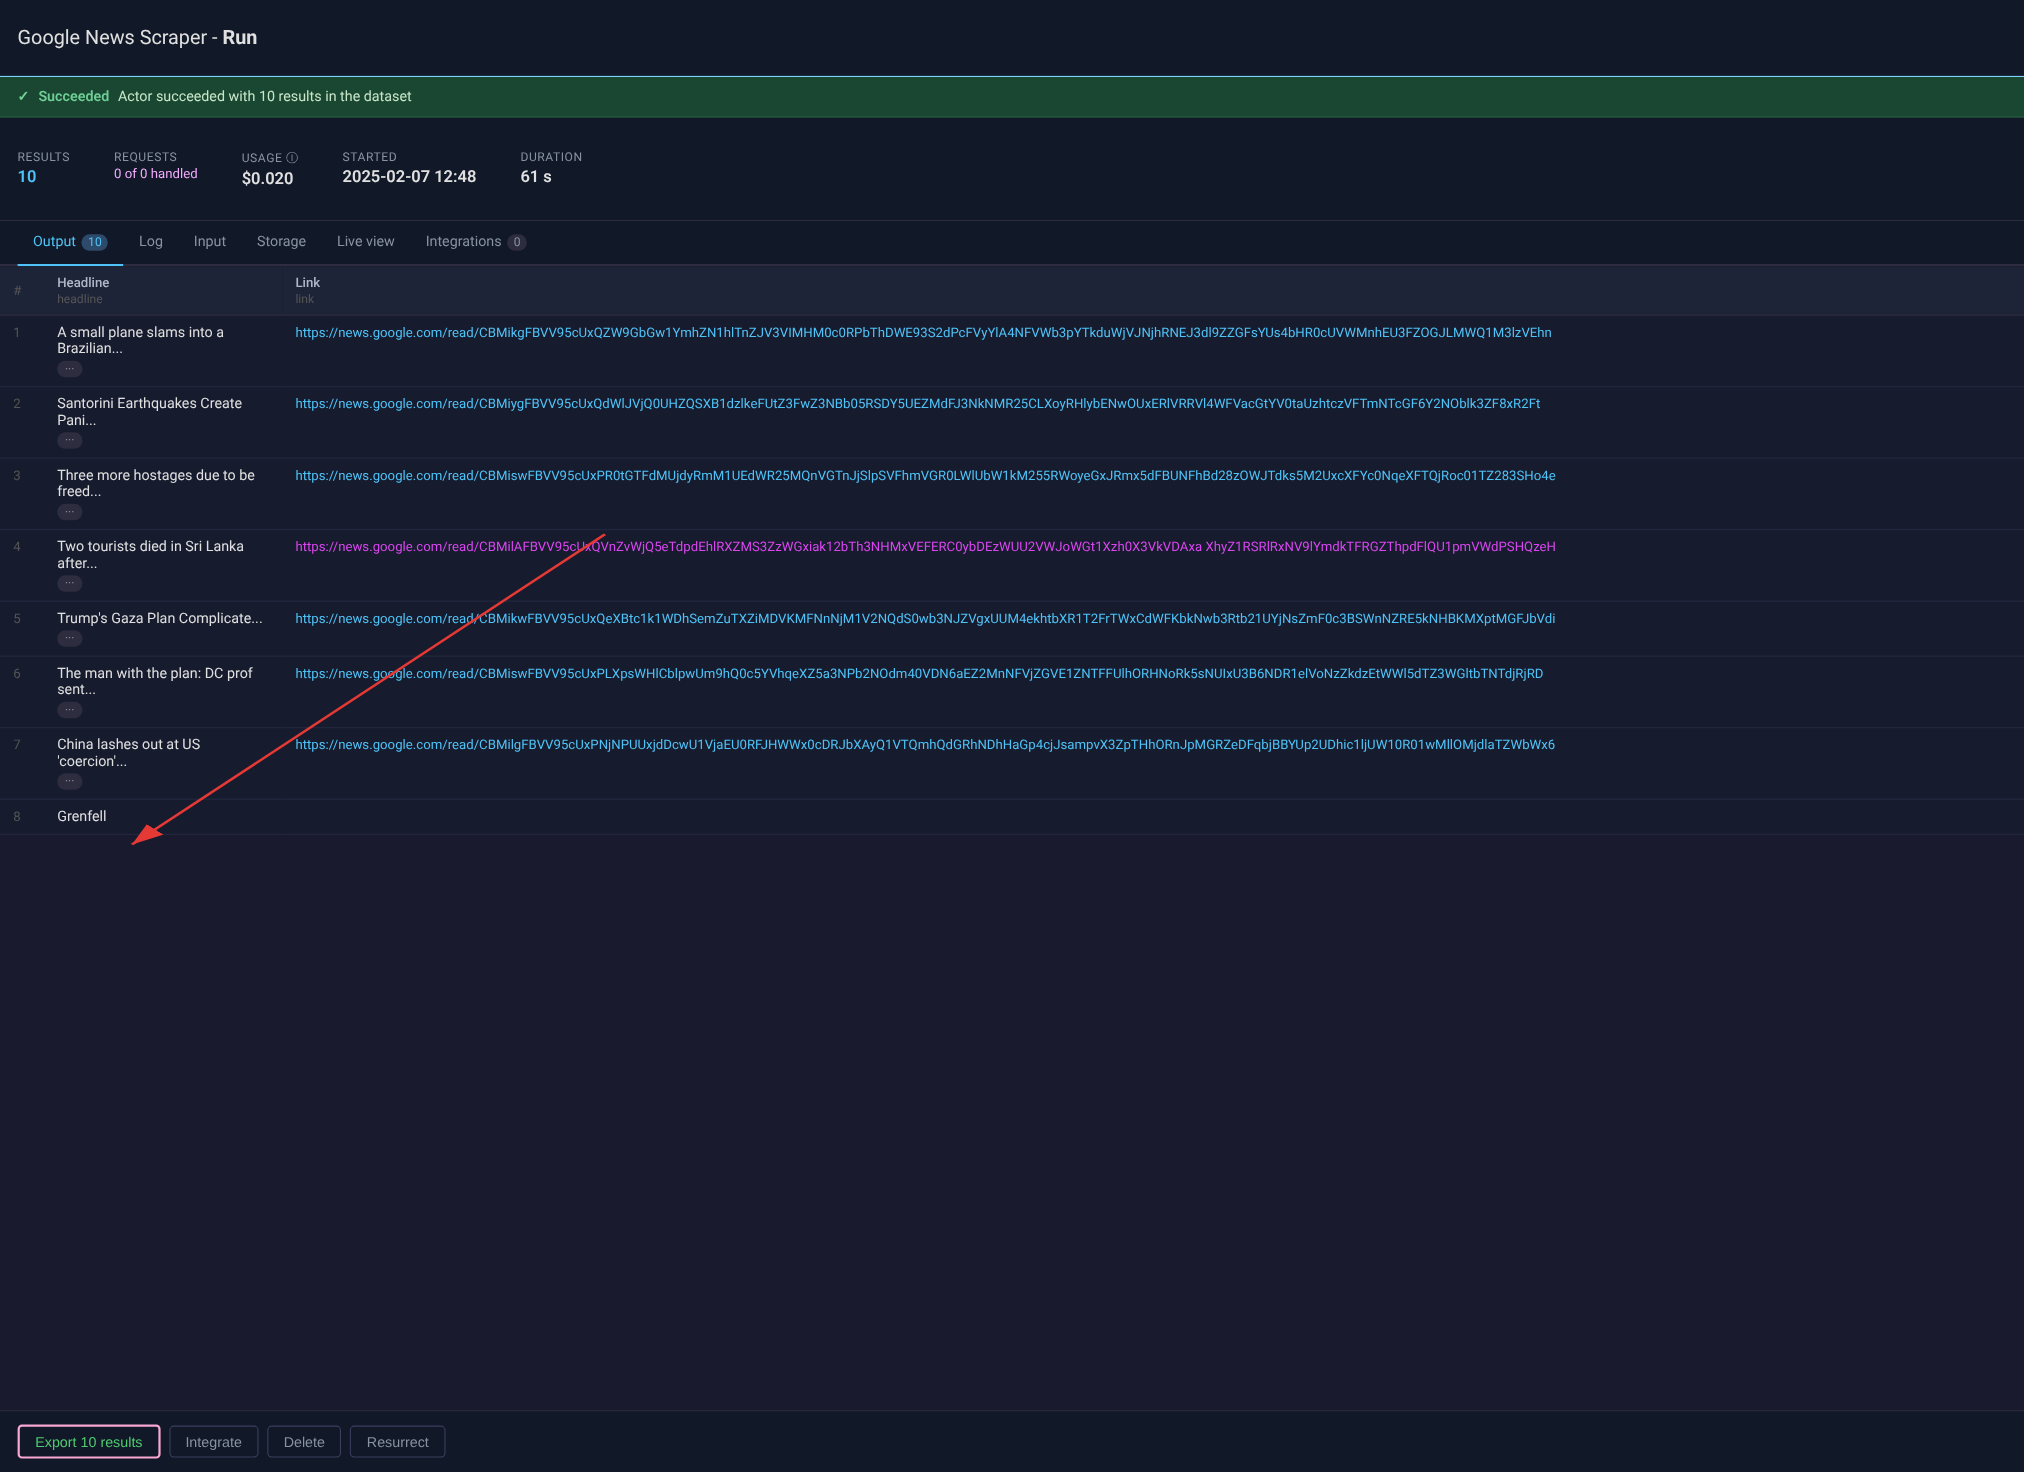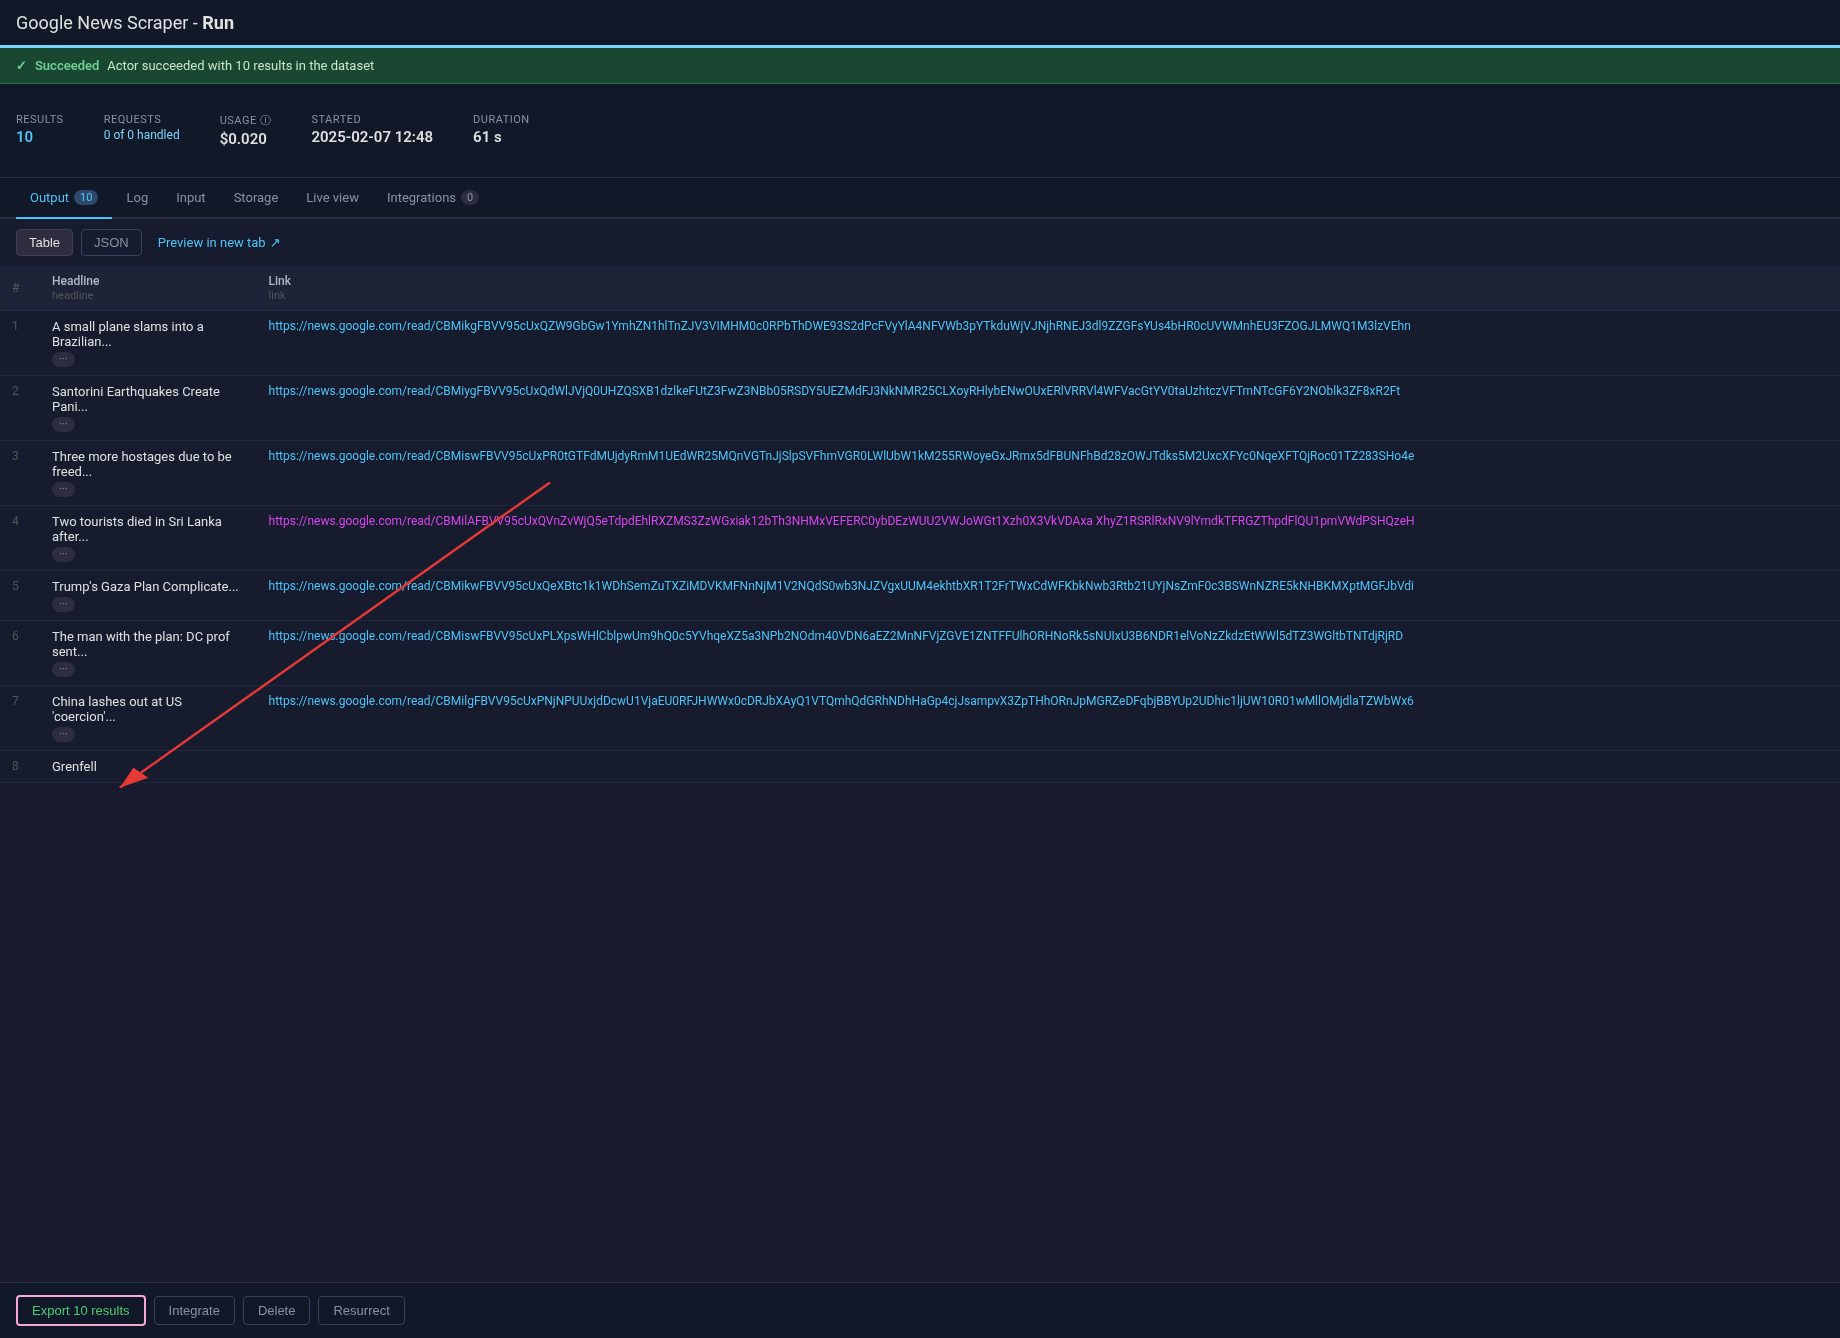--- a/index.html
+++ b/index.html
@@ -8,22 +8,22 @@
       color: #e0e0e0;
       font-family: -apple-system, BlinkMacSystemFont, 'Segoe UI', Roboto, sans-serif;
       font-size: 13px;
       min-height: 1338px;
       overflow-x: hidden;
     }
 
     
     .page-header {
       background: #111827;
-      padding: 12px 16px;
-      border-bottom: 3px solid #7dd3fc;
+      padding: 24px 16px;
+      border-bottom: 1px solid #7dd3fc;
       display: flex;
       align-items: center;
       gap: 6px;
     }
     .page-header-title {
       font-size: 18px;
       font-weight: 400;
       color: #e0e0e0;
     }
     .page-header-title strong {
@@ -69,21 +69,21 @@
     .stat-value {
       font-size: 15px;
       font-weight: 600;
       color: #4fc3f7;
     }
     .stat-value.white {
       color: #e0e0e0;
     }
     .stat-sub {
       font-size: 12px;
-      color: #7dd3fc;
+      color: #f0abfc;
       text-align: center;
     }
 
     
     .tabs-bar {
       background: #111827;
       padding: 0 16px;
       display: flex;
       align-items: center;
       gap: 0;
@@ -349,28 +349,20 @@
     <span>Live view</span>
   </div>
   <div class="tab">
     <span>Integrations</span>
     <span class="tab-badge-zero">0</span>
   </div>
 </div>
 
 <div class="main-content" style="position:relative;">
 
-  <div class="toolbar">
-    <button class="btn-table">Table</button>
-    <button class="btn-json">JSON</button>
-    <span class="preview-link">
-      <span>Preview in new tab</span>
-      <span>↗</span>
-    </span>
-  </div>
 
   <div class="table-wrapper">
     <table class="data-table">
       <thead>
         <tr>
           <th class="num-col">#</th>
           <th>
             <span class="col-name">Headline</span>
             <span class="col-type">headline</span>
           </th>

